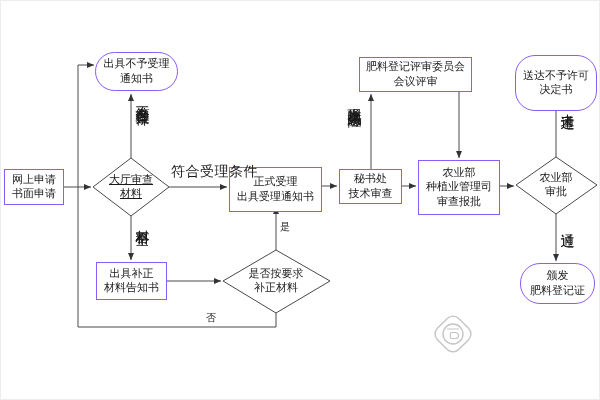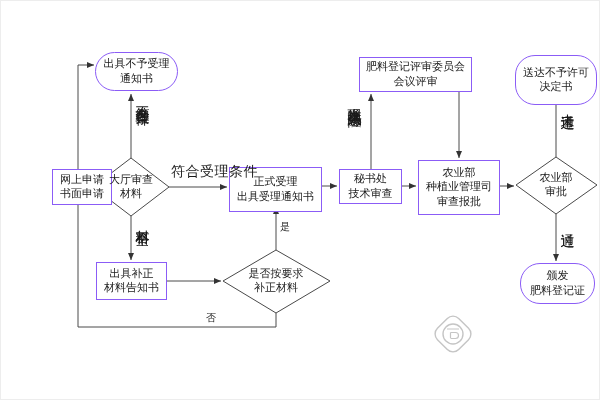--- a/index.html
+++ b/index.html
@@ -60,49 +60,49 @@
       <path d="M555 213 V260" marker-end="url(#ah)"></path>
     </g>
 
     <g stroke="#c5c5c5" fill="none" stroke-width="1.4">
       <rect x="-15" y="-15" width="30" height="30" rx="8" transform="translate(452,333) rotate(45)"></rect>
       <circle cx="452" cy="333" r="10"></circle>
       <path d="M446 328 h12 M449.5 331.5 v5.5 M449.5 331.5 h5 a3 3 0 0 1 0 6 h-5" stroke-width="1.2"></path>
     </g>
   </svg>
 
-  <div class="node" style="left:3px;top:168px;width:60px;height:36px;margin-left:48px;">网上申请
+  <div class="node" style="left:3px;top:168px;width:60px;height:36px;">网上申请
 书面申请</div>
 
   <div class="node stadium" style="left:94px;top:51px;width:83px;height:39px;">出具不予受理
 通知书</div>
 
   <div class="node" style="left:228px;top:166px;width:93px;height:45px;">正式受理
 出具受理通知书</div>
 
   <div class="node" style="left:358px;top:56px;width:113px;height:35px;">肥料登记评审委员会
 会议评审</div>
 
   <div class="node" style="left:338px;top:168px;width:63px;height:35px;">秘书处
 技术审查</div>
 
   <div class="node" style="left:417px;top:159px;width:82px;height:55px;">农业部
 种植业管理司
 审查报批</div>
 
-  <div class="node stadium" style="left:514px;top:54px;width:82px;height:50px;">送达不予许可
+  <div class="node stadium" style="left:514px;top:54px;width:82px;height:56px;">送达不予许可
 决定书</div>
 
   <div class="node" style="left:95px;top:261px;width:71px;height:38px;">出具补正
 材料告知书</div>
 
   <div class="node stadium" style="left:519px;top:262px;width:75px;height:41px;">颁发
 肥料登记证</div>
 
-  <div class="dtext" style="left:95px;top:171px;width:70px;height:30px;">大厅审查
+  <div class="dtext" style="left:95px;top:171px;width:70px;height:30px;text-decoration:underline;">大厅审查
 材料</div>
   <div class="dtext" style="left:517px;top:170px;width:76px;height:28px;">农业部
 审批</div>
   <div class="dtext" style="left:228px;top:265px;width:94px;height:30px;text-align:center;">是否按要求
 补正材料</div>
 
   <div class="elabel v" style="left:133px;top:94px;">不符合受理条件</div>
   <div class="elabel" style="left:170px;top:162px;">符合受理条件</div>
   <div class="elabel v" style="left:133px;top:218px;">材料不全</div>
   <div class="elabel v" style="left:345px;top:96px;">发现隐患或风险</div>

